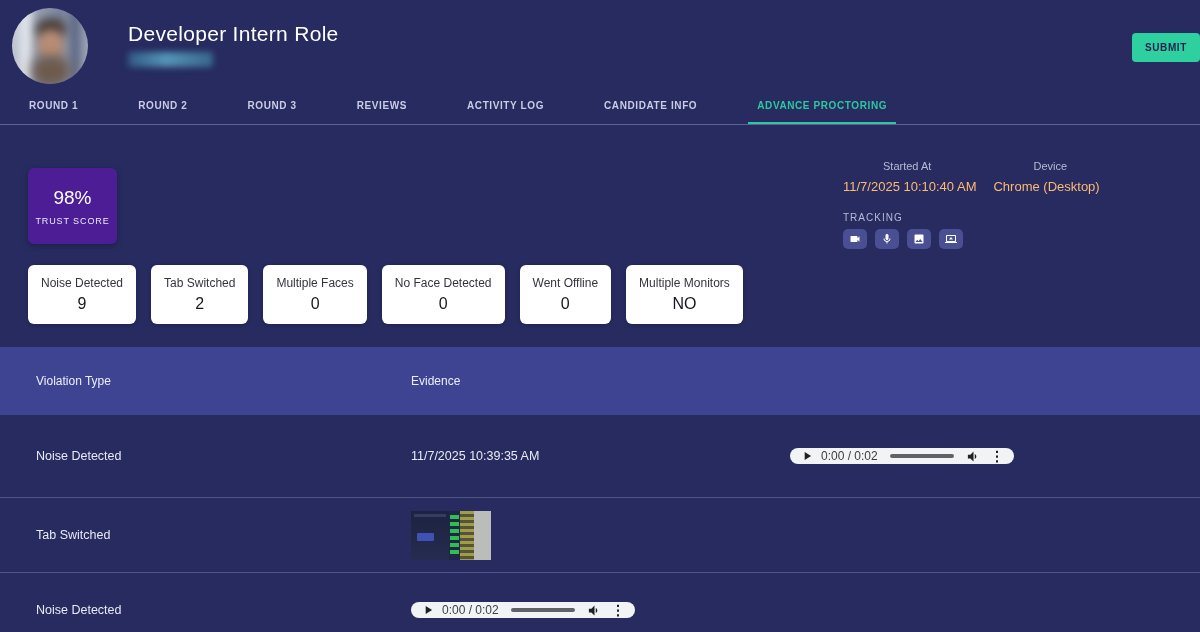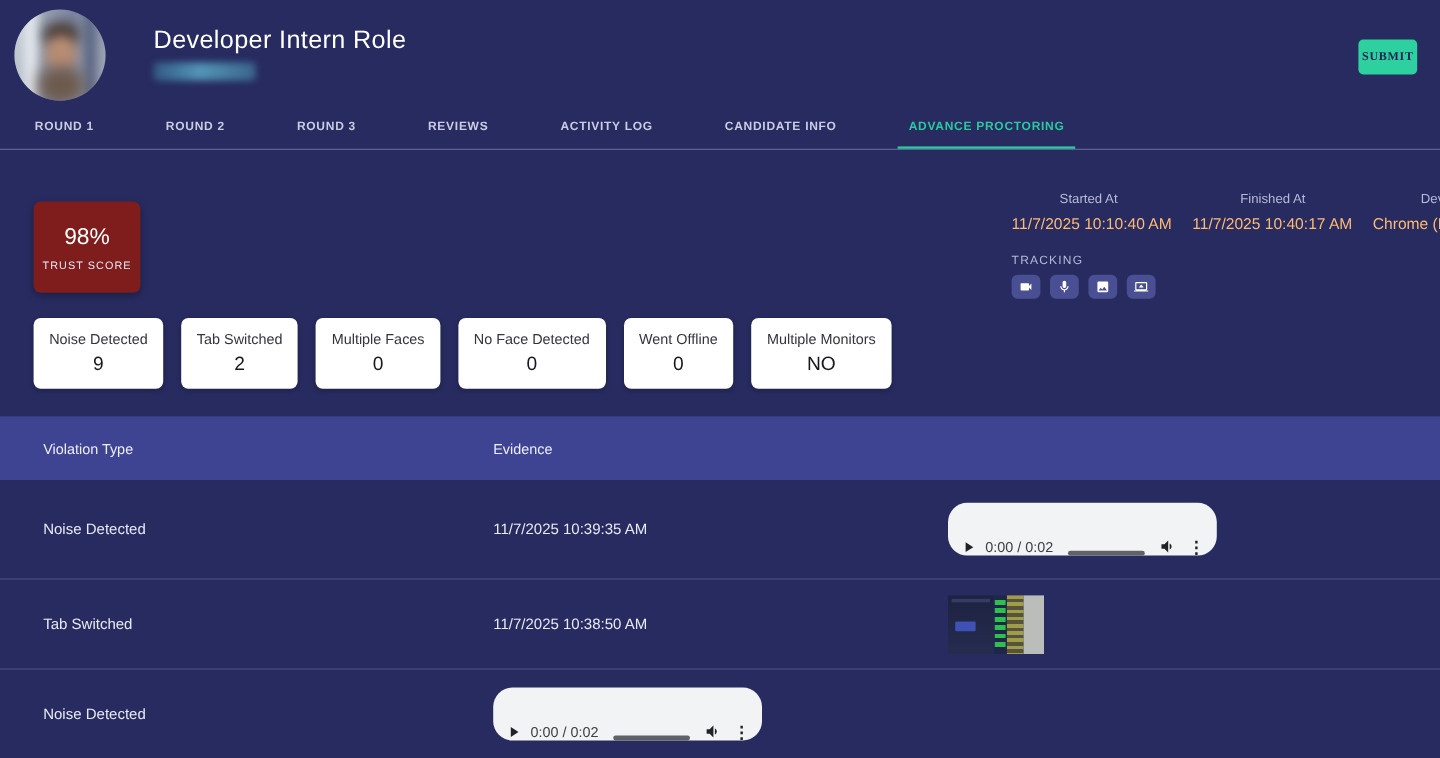--- a/index.html
+++ b/index.html
@@ -30,44 +30,44 @@
     font-size:21px; font-weight:400; letter-spacing:.3px; color:#fff;
   }
   .blurred-name {
     position:absolute; left:128px; top:52px; width:85px; height:15px; border-radius:3px;
     background:linear-gradient(90deg, rgba(58,128,162,.55), rgba(92,168,198,.85) 45%, rgba(70,140,170,.6));
     filter:blur(3px);
   }
   .submit-btn {
     position:absolute; left:1132px; top:33px;
     background:#2fd0a0; color:#1c2150; border:none; border-radius:4px;
-    font-family:Liberation Serif, serif;
+    font-family:Liberation Sans, sans-serif;
     font-size:10px; font-weight:bold; letter-spacing:.6px;
-    padding:9px 3px; cursor:pointer;
+    padding:9px 13px; cursor:pointer;
   }
 
   
   .tabs {
     position:absolute; left:0; right:0; top:88px; height:37px;
     display:flex; align-items:stretch; padding-left:20px;
     border-bottom:1px solid rgba(185,190,222,.38);
     gap:29px;
   }
   .tab {
     display:flex; align-items:center; padding:0 9px;
     font-size:10px; font-weight:bold; letter-spacing:.6px;
     color:#c9cce2; cursor:pointer; white-space:nowrap;
     border-bottom:2px solid transparent; margin-right:13px;
   }
   .tab.active { color:#2cc8a0; border-bottom-color:#2cc8a0; }
 
   
   .trust-card {
     position:absolute; left:28px; top:168px; width:89px; height:76px;
-    background:#7f1d1d; border-radius:6px;
+    background:#4c1d95; border-radius:6px;
     display:flex; flex-direction:column; align-items:center; justify-content:center; gap:7px;
     box-shadow:0 2px 6px rgba(0,0,0,.25);
   }
   .trust-value { font-size:19px; font-weight:500; }
   .trust-label { font-size:9px; letter-spacing:.9px; color:#e8eaf8; }
 
   .meta { position:absolute; left:843px; top:160px; display:flex; gap:17px; }
   .meta-col .m-label { font-size:11px; color:#b6bad6; margin-bottom:7px;margin-left:40px; }
   .meta-col .m-value { font-size:13px; color:#fdba74; white-space:nowrap; }
 
@@ -88,29 +88,29 @@
   }
   .stat-label { font-size:12px; color:#33343d; white-space:nowrap; }
   .stat-value { font-size:16px; color:#17181f; }
 
   
   .vtable { position:absolute; left:0; right:0; top:347px; bottom:0; }
   .thead, .trow {
     display:grid; grid-template-columns:375px 379px 1fr;
     padding-left:36px; align-items:center;
   }
-  .thead { height:53px; background:#3e4492; font-size:12px; color:#eceef9; }
+  .thead { height:68px; background:#3e4492; font-size:12px; color:#eceef9; }
   .trow { height:75px; font-size:12.5px; color:#e8eaf4; border-bottom:1px solid rgba(186,190,222,.28); }
   .trow:first-child { height:83px; }
   .trow:last-child { height:74px; border-bottom:none; }
 
   
   .audio-player {
-    width:224px; height:44px; border-radius:16px; background:#f1f3f4;
-    display:flex; align-items:flex-end; padding:0 10px; cursor:default;
+    width:224px; height:16px; border-radius:16px; background:#f1f3f4;
+    display:flex; align-items:center; padding:0 10px; cursor:default;
   }
   .ap-play { display:flex; align-items:center; margin-right:7px; cursor:pointer; }
   .ap-time { font-size:12px; color:#3c4043; white-space:nowrap; }
   .ap-seek { flex:1; max-width:86px; height:4px; background:#5f6368; border-radius:2px; margin:0 12px; cursor:pointer; }
   .ap-vol { display:flex; align-items:center; cursor:pointer; }
   .ap-dots { font-size:14px; font-weight:bold; color:#202124; margin-left:9px; cursor:pointer; line-height:1; }
 
   
   .shot { width:80px; height:49px; display:flex; cursor:pointer; overflow:hidden; }
   .s-left { position:relative; width:38px; background:linear-gradient(180deg,#1d2240 0%,#262c50 100%); }
@@ -152,24 +152,20 @@
     <div class="trust-value">98%</div>
     <div class="trust-label">TRUST SCORE</div>
   </div>
 
   <div class="meta">
     <div class="meta-col">
       <div class="m-label">Started At</div>
       <div class="m-value">11/7/2025 10:10:40 AM</div>
     </div>
     <div class="meta-col">
-      <div class="m-label">Finished At</div>
-      <div class="m-value">11/7/2025 10:40:17 AM</div>
-    </div>
-    <div class="meta-col">
       <div class="m-label">Device</div>
       <div class="m-value">Chrome (Desktop)</div>
     </div>
   </div>
   <div class="tracking-label">TRACKING</div>
   <div class="tracking-chips">
     <span class="chip">
       <svg viewBox="0 0 24 24">
           <path fill="#fff" d="M17 10.5V7c0-.55-.45-1-1-1H4c-.55 0-1 .45-1 1v10c0 .55.45 1 1 1h12c.55 0 1-.45 1-1v-3.5l4 4v-11l-4 4z"></path>
         </svg>
@@ -244,21 +240,20 @@
                   <path fill="#202124" d="M16.5 12c0-1.77-1.02-3.29-2.5-4.03v8.05c1.48-.73 2.5-2.25 2.5-4.02z"></path>
                 </svg>
         </span>
         <span class="ap-dots">⋮</span>
       </div>
 
     </div>
   </div>
         <div class="trow">
     <div>Tab Switched</div>
-    <div>11/7/2025 10:38:50 AM</div>
     <div>
 
       <div class="shot">
         <span class="s-left"></span>
         <span class="s-green"></span>
         <span class="s-stripes"></span>
         <span class="s-gray"></span>
       </div>
     </div>
   </div>

